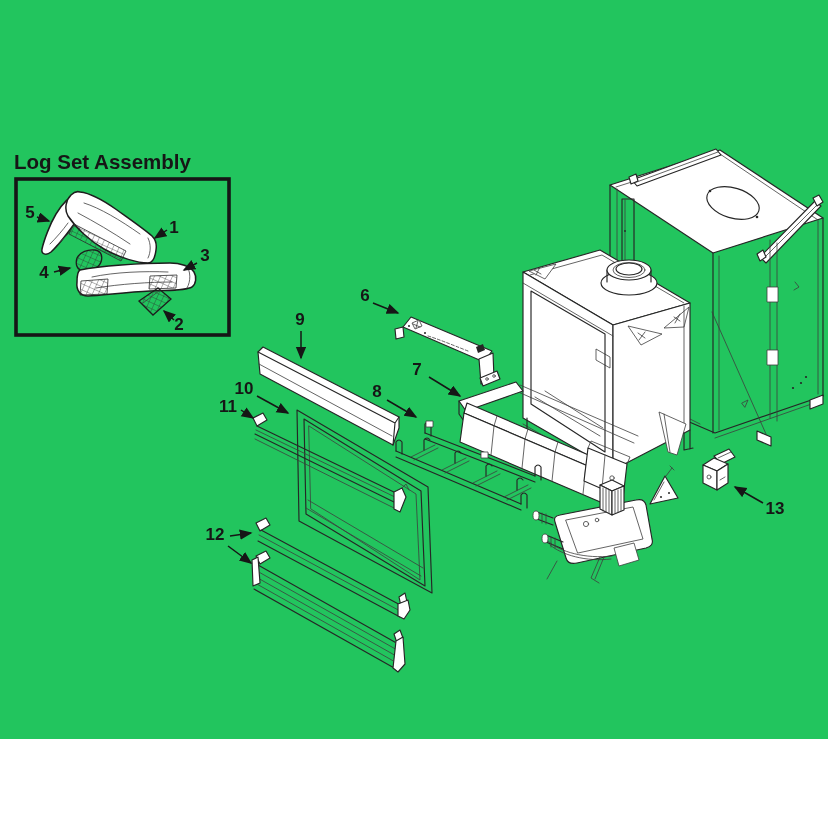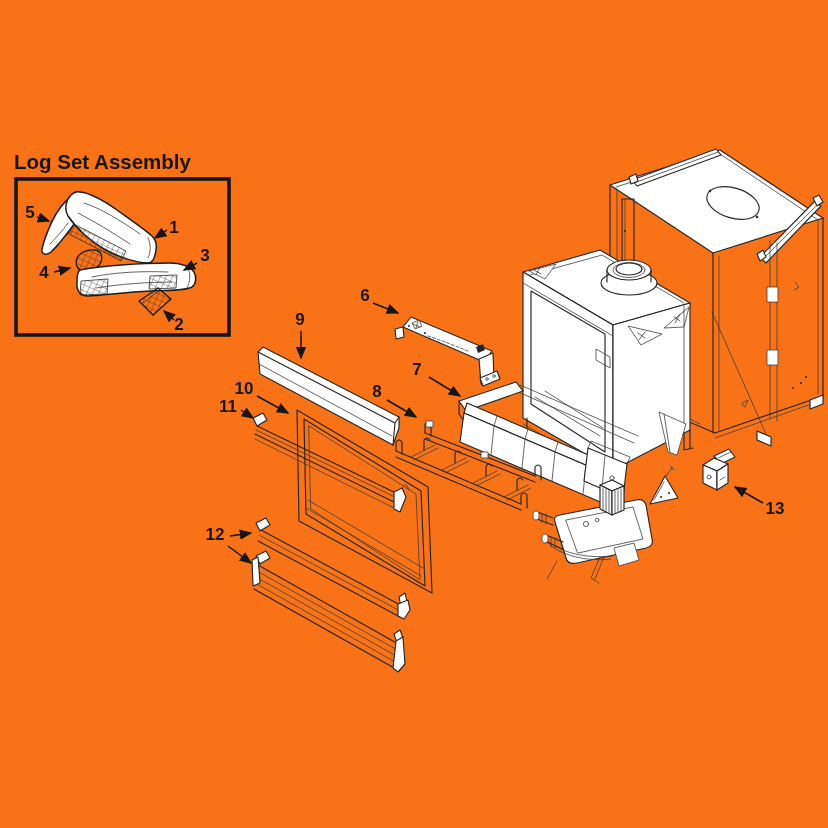--- a/index.html
+++ b/index.html
@@ -1,16 +1,16 @@
 <!DOCTYPE html>
 <html><head>
 <meta charset="utf-8">
 <style>
   html,body { margin:0; padding:0; background:#ffffff; }
-  .stage { position:relative; width:828px; height:828px; background:#f97316; overflow:hidden; }
+  .stage { position:relative; width:828px; height:739px; background:#22c55e; overflow:hidden; }
   svg { display:block; }
   .t { font-family:"Liberation Sans","DejaVu Sans",sans-serif; font-weight:bold; fill:#161616; }
   .title { font-size:20.5px; }
   .callout { font-size:17px; }
   .ln  { fill:none; stroke:#262626; stroke-width:1.15; stroke-linejoin:round; stroke-linecap:round; }
   .lt  { fill:none; stroke:#3d3d3d; stroke-width:0.8;  stroke-linejoin:round; stroke-linecap:round; }
   .wf  { fill:#ffffff; stroke:#262626; stroke-width:1.15; stroke-linejoin:round; }
   .wt  { fill:#ffffff; stroke:#3d3d3d; stroke-width:0.8; stroke-linejoin:round; }
   .log { fill:#ffffff; stroke:#1d1d1d; stroke-width:1.5; stroke-linejoin:round; }
   .arr { fill:none; stroke:#161616; stroke-width:1.5; }

